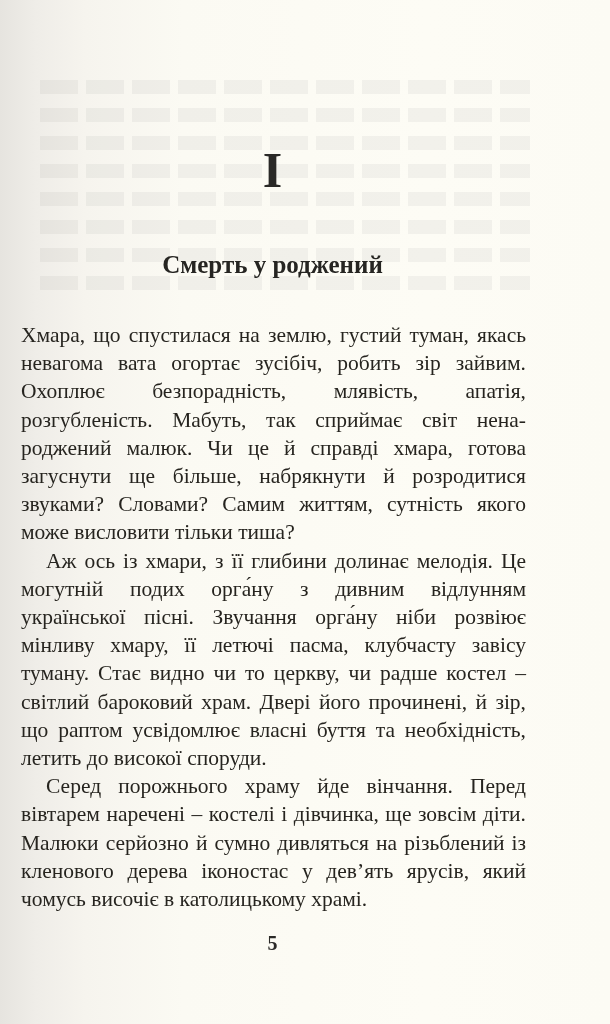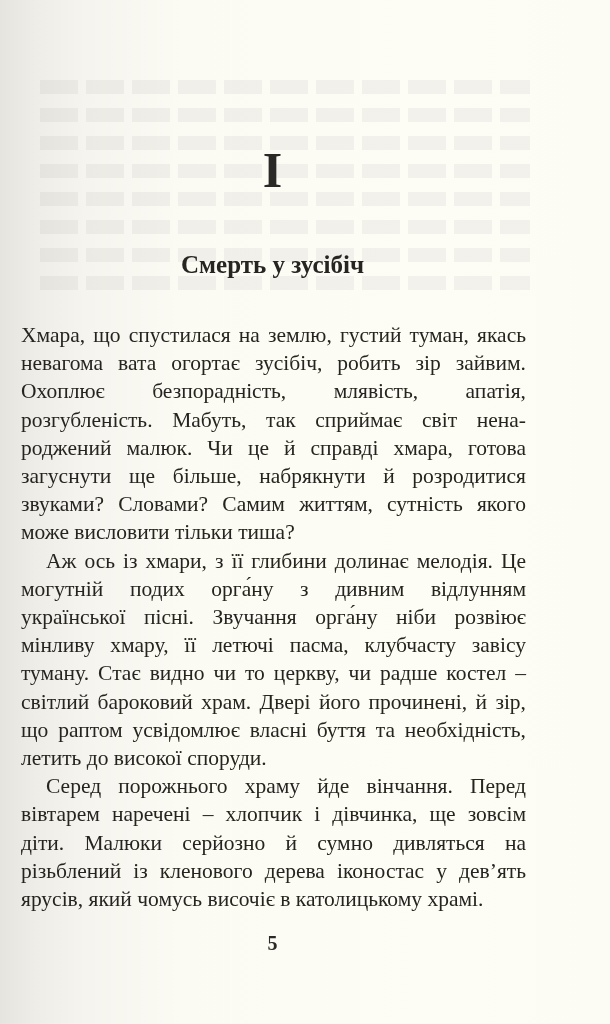--- a/index.html
+++ b/index.html
@@ -89,21 +89,21 @@
     <div></div>
     <div></div>
     <div></div>
     <div></div>
     <div></div>
     <div></div>
 </div>
 
 <div class="chapter-num">I</div>
 
-<div class="chapter-title">Смерть у зусібіч</div>
+<div class="chapter-title">Смерть у роджений</div>
 
 <div class="body-text">
   <p>Хмара, що спустилася на землю, густий туман, якась невагома вата огортає зусібіч, робить зір зайвим. Охоплює безпорадність, млявість, апатія, розгубленість. Мабуть, так сприймає світ нена­роджений малюк. Чи це й справді хмара, готова загуснути ще більше, набрякнути й розродитися звуками? Словами? Самим життям, сутність якого може висловити тільки тиша?</p>
   <p class="indent">Аж ось із хмари, з її глибини долинає мелодія. Це могутній подих орга́ну з дивним відлунням української пісні. Звучання орга́ну ніби розвіює мінливу хмару, її летючі пасма, клубчасту завісу туману. Стає видно чи то церкву, чи радше кос­тел – світлий бароковий храм. Двері його прочи­нені, й зір, що раптом усвідомлює власні буття та необхідність, летить до високої споруди.</p>
-  <p class="indent">Серед порожнього храму йде вінчання. Перед вівтарем наречені – хлопчик і дівчинка, ще зо­всім діти. Малюки серйозно й сумно дивляться на різьблений із кленового дерева іконостас у дев’ять ярусів, який чомусь височіє в католицькому храмі.</p>
+  <p class="indent">Серед порожнього храму йде вінчання. Перед вівтарем наречені – костелі і дівчинка, ще зо­всім діти. Малюки серйозно й сумно дивляться на різьблений із кленового дерева іконостас у дев’ять ярусів, який чомусь височіє в католицькому храмі.</p>
 </div>
 
 <div class="page-number">5</div>
 
 </body></html>

